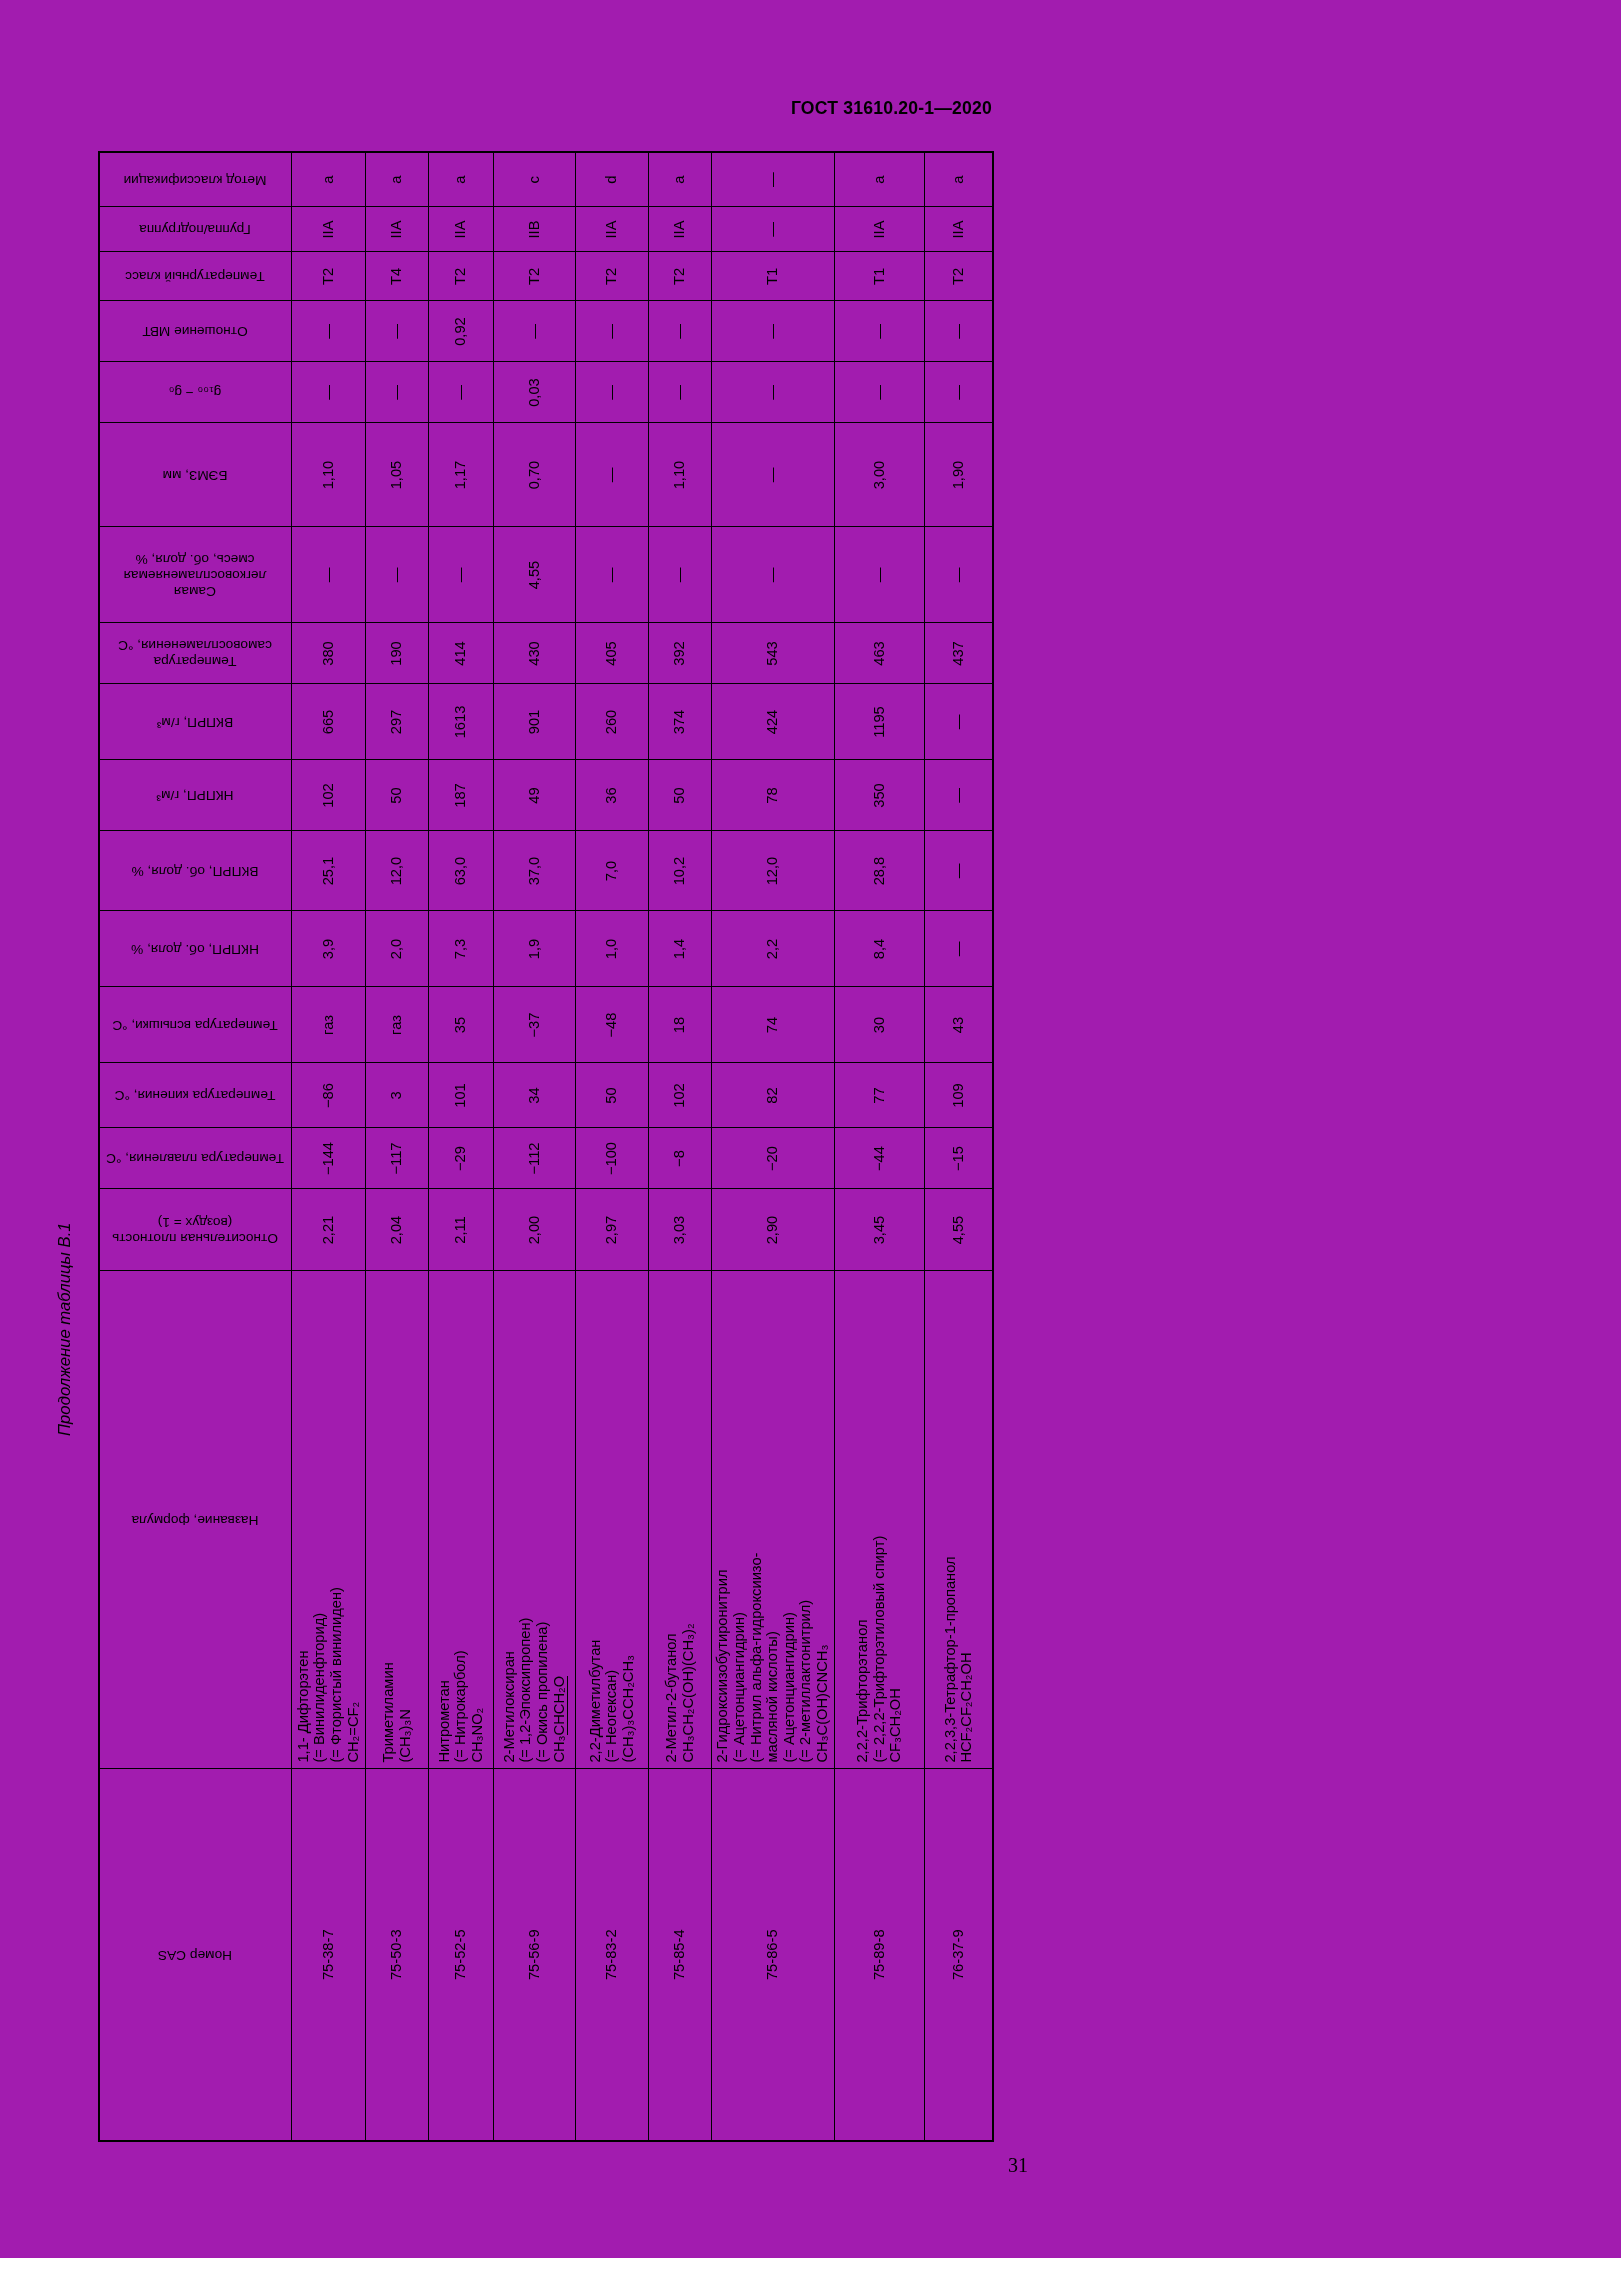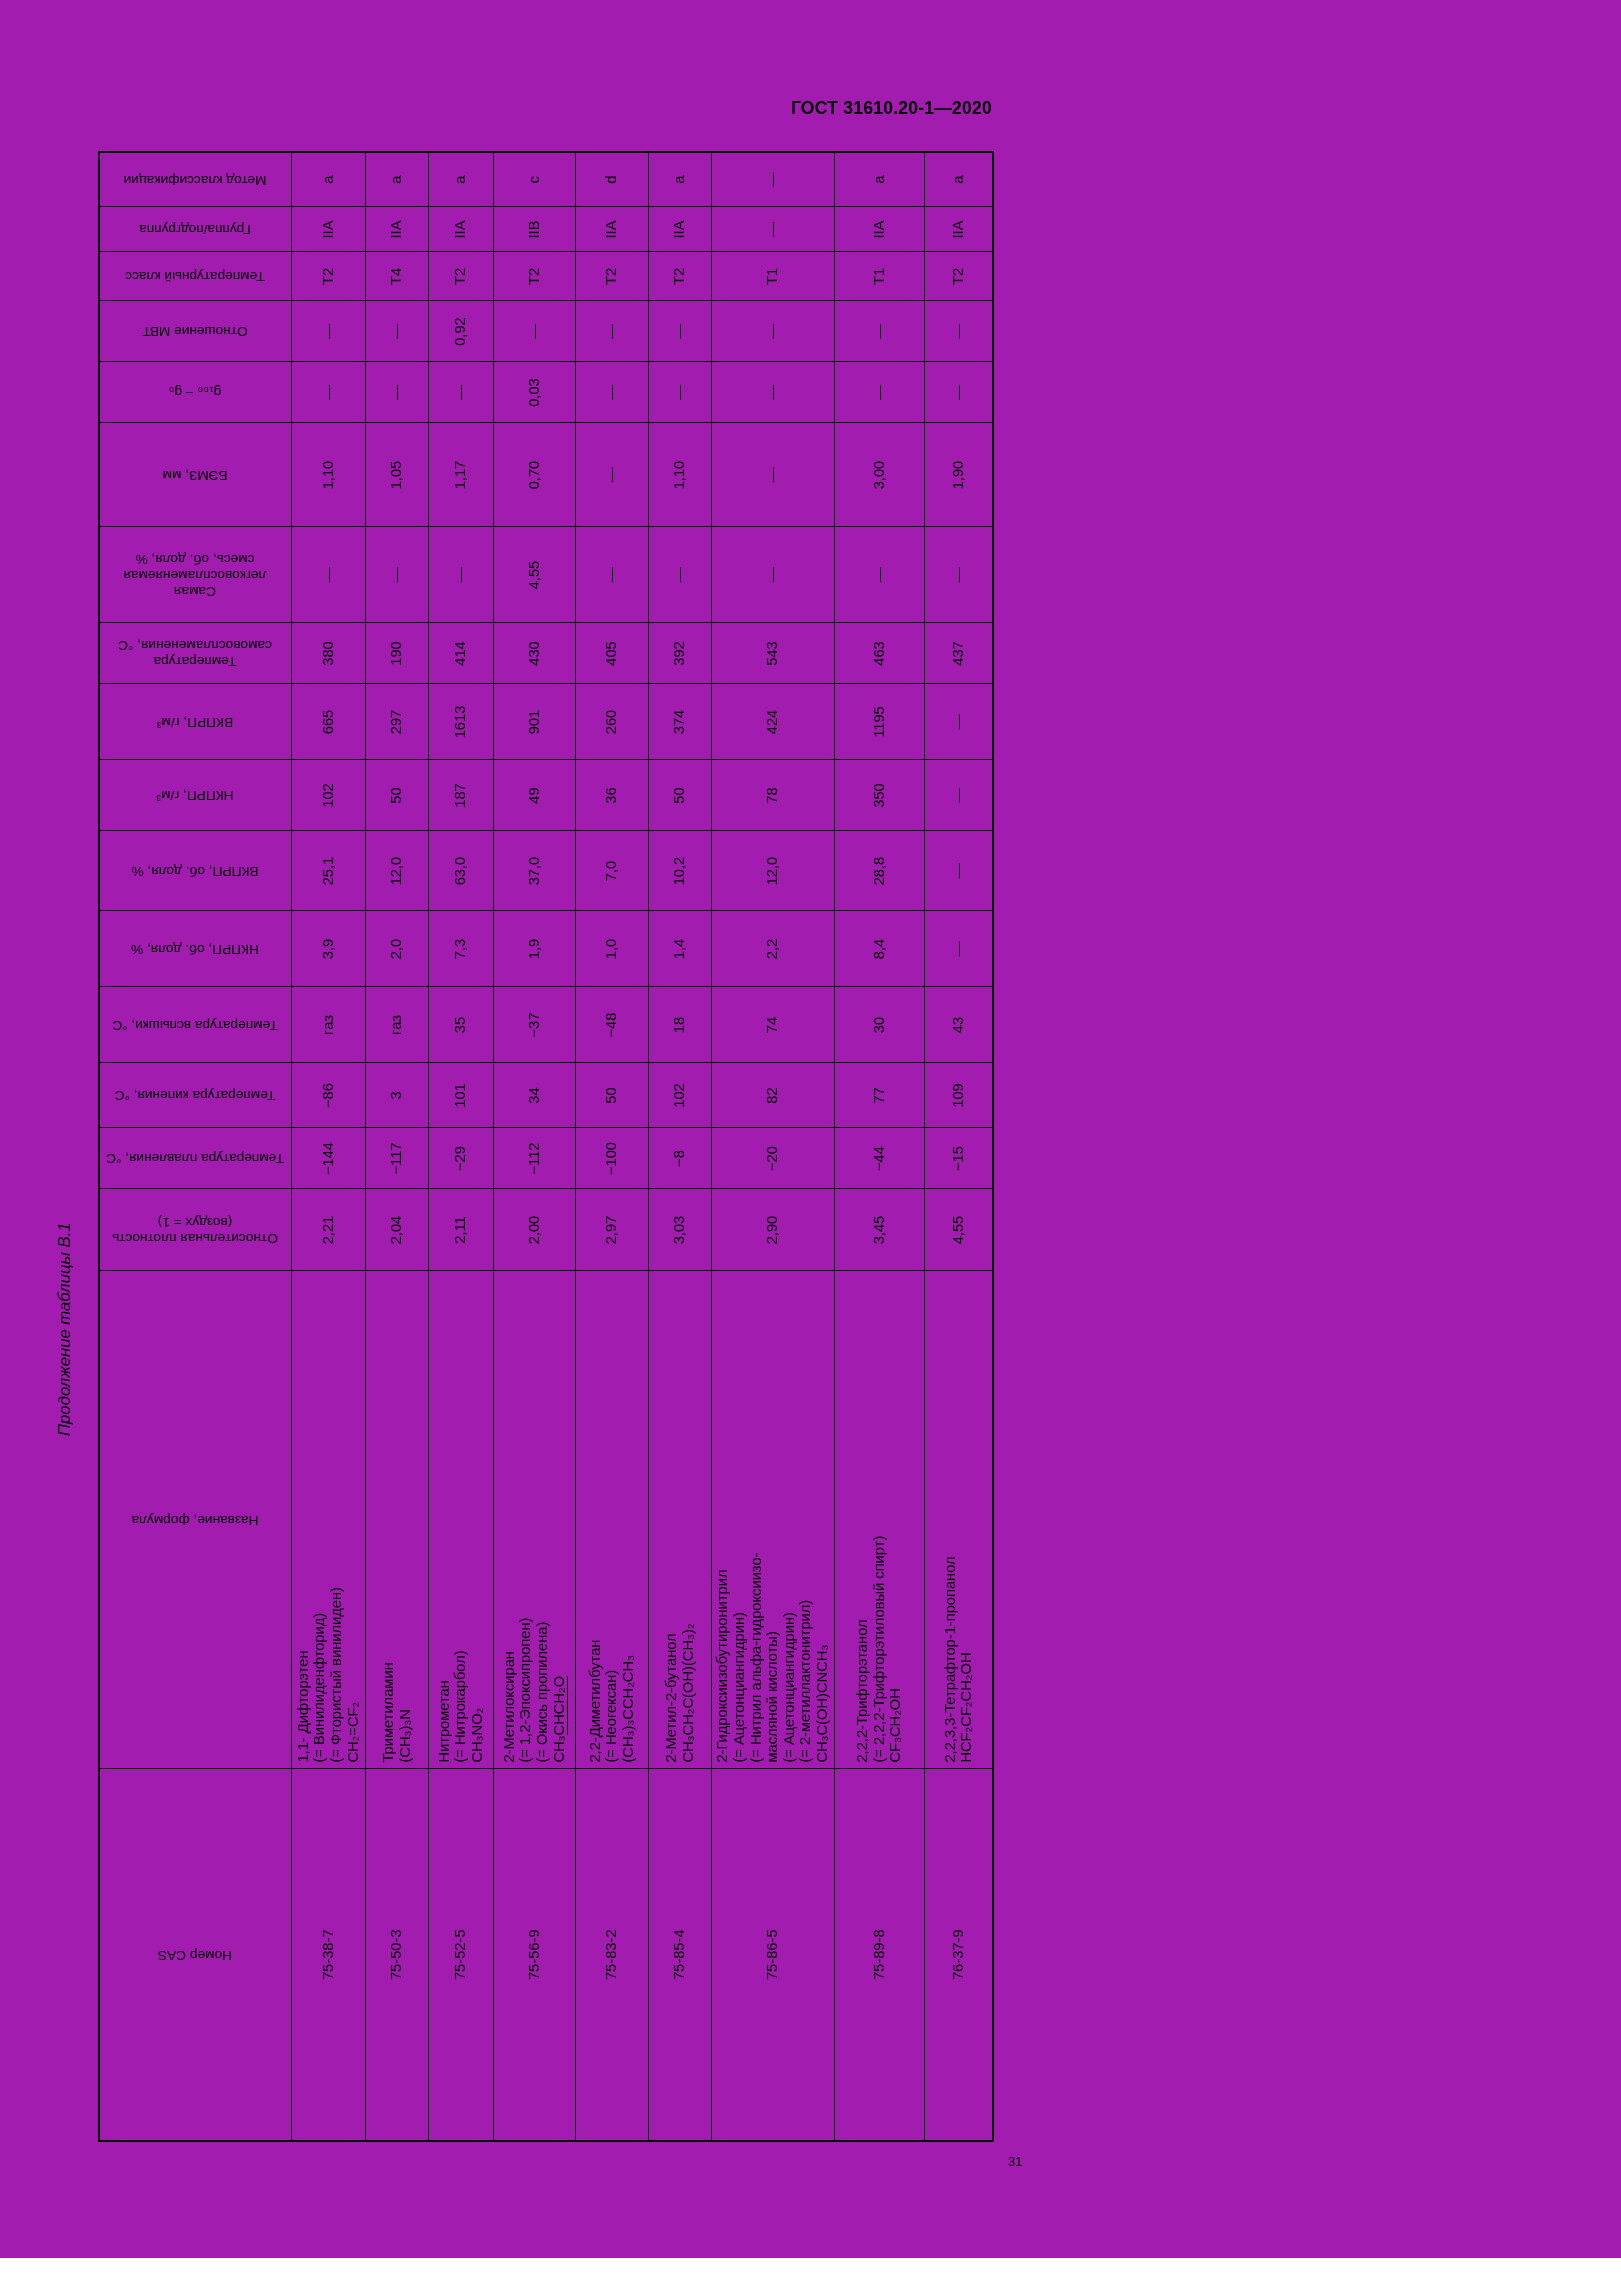--- a/index.html
+++ b/index.html
@@ -72,21 +72,22 @@
     left: 55px; top: 1436px;
     transform-origin: 0 0;
     transform: rotate(-90deg);
     font-style: italic;
     font-size: 16.7px;
     white-space: nowrap;
   }
   .page-number {
     position: absolute;
     left: 1008px; top: 2154px;
-    font-size: 13px;
+    font-size: 20px;
+    font-family: Liberation Serif, serif;
   }
 </style>
 </head>
 <body>
 
 <div class="page">
 
   <div class="gost-header">ГОСТ 31610.20-1—2020</div>
 
   <div class="table-rotated">

